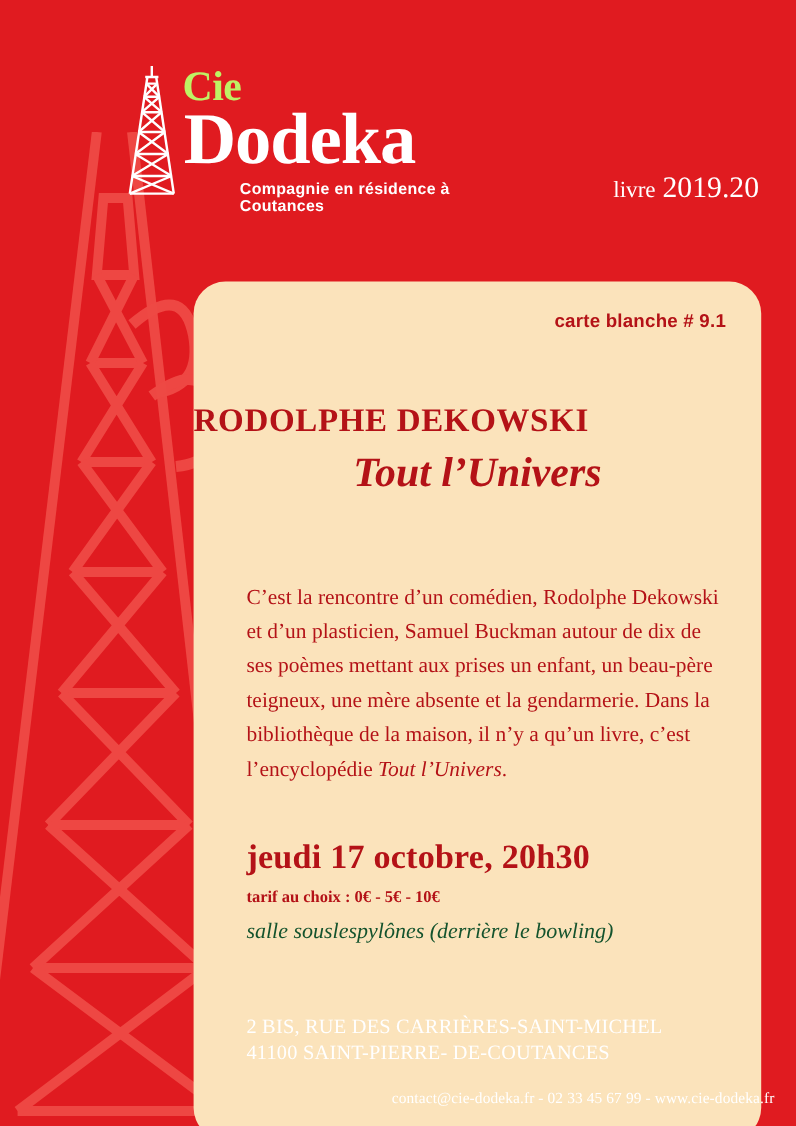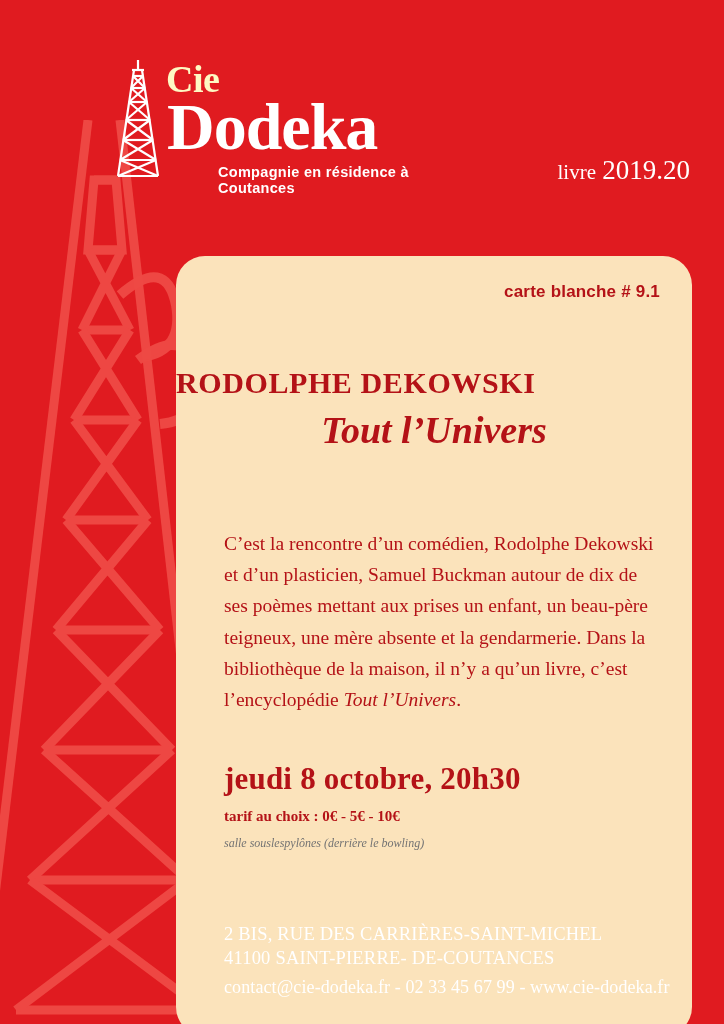--- a/index.html
+++ b/index.html
@@ -44,21 +44,21 @@
     height: 120px;
   }
   .logo-cie {
     position: absolute;
     left: 56px;
     top: 8px;
     font-size: 38px;
     font-weight: bold;
     letter-spacing: -0.5px;
     line-height: 1;
-    color: #fef9c3;
+    color: #bef264;
   }
   .logo-dodeka {
     position: absolute;
     left: 57px;
     top: 42px;
     font-size: 66px;
     font-weight: bold;
     letter-spacing: -1px;
     line-height: 1;
     color: #ffffff;
@@ -156,23 +156,23 @@
     left: 48px;
     top: 552px;
     font-size: 15px;
     font-weight: bold;
     color: #b41217;
   }
   .venue-line {
     position: absolute;
     left: 48px;
     top: 580px;
-    font-size: 12px;
+    font-size: 20px;
     font-style: italic;
-    color: #737373;
+    color: #14532d;
   }
 
   
   .footer {
     position: absolute;
     left: 224px;
     top: 922px;
     width: 480px;
     color: #ffffff;
   }
@@ -180,24 +180,25 @@
     font-size: 18.5px;
     letter-spacing: 0.2px;
     line-height: 1.3;
   }
   .footer-line2 {
     font-size: 18.5px;
     letter-spacing: 0.2px;
     line-height: 1.3;
   }
   .footer-line3 {
-    font-size: 18px;
+    font-size: 14px;
     letter-spacing: 0.1px;
     line-height: 1.45;
-    margin-top: 4px;
+    margin-top: 20px;
+    text-align: right;
   }
 </style>
 </head>
 <body>
 
 <div id="poster">
 
   <svg class="pylon-watermark" viewBox="0 0 260 900" preserveAspectRatio="none">
     <g stroke="#ef4a45" stroke-width="9" fill="none" opacity="0.95">
       <path d="M118 0 L10 900"></path>
@@ -258,21 +259,21 @@
     <span class="season-year">2019.20</span>
   </div>
 
   <div class="card">
     <div class="carte-blanche">carte blanche # 9.1</div>
     <div class="artist-name">RODOLPHE DEKOWSKI</div>
     <div class="show-title">Tout l’Univers</div>
     <div class="description">
       <span>C’est la rencontre d’un comédien, Rodolphe Dekowski et d’un plasticien, Samuel Buckman autour de dix de ses poèmes mettant aux prises un enfant, un beau-père teigneux, une mère absente et la gendarmerie. Dans la bibliothèque de la maison, il n’y a qu’un livre, c’est l’encyclopédie </span><em>Tout l’Univers</em><span>.</span>
     </div>
-    <div class="date-line">jeudi 8 octobre, 20h30</div>
+    <div class="date-line">jeudi 17 octobre, 20h30</div>
     <div class="price-line">tarif au choix : 0€ - 5€ - 10€</div>
     <div class="venue-line">salle souslespylônes (derrière le bowling)</div>
   </div>
 
   <div class="footer">
     <div class="footer-line1">2 BIS, RUE DES CARRIÈRES-SAINT-MICHEL</div>
     <div class="footer-line2">41100 SAINT-PIERRE- DE-COUTANCES</div>
     <div class="footer-line3">contact@cie-dodeka.fr - 02 33 45 67 99 - www.cie-dodeka.fr</div>
   </div>
 

